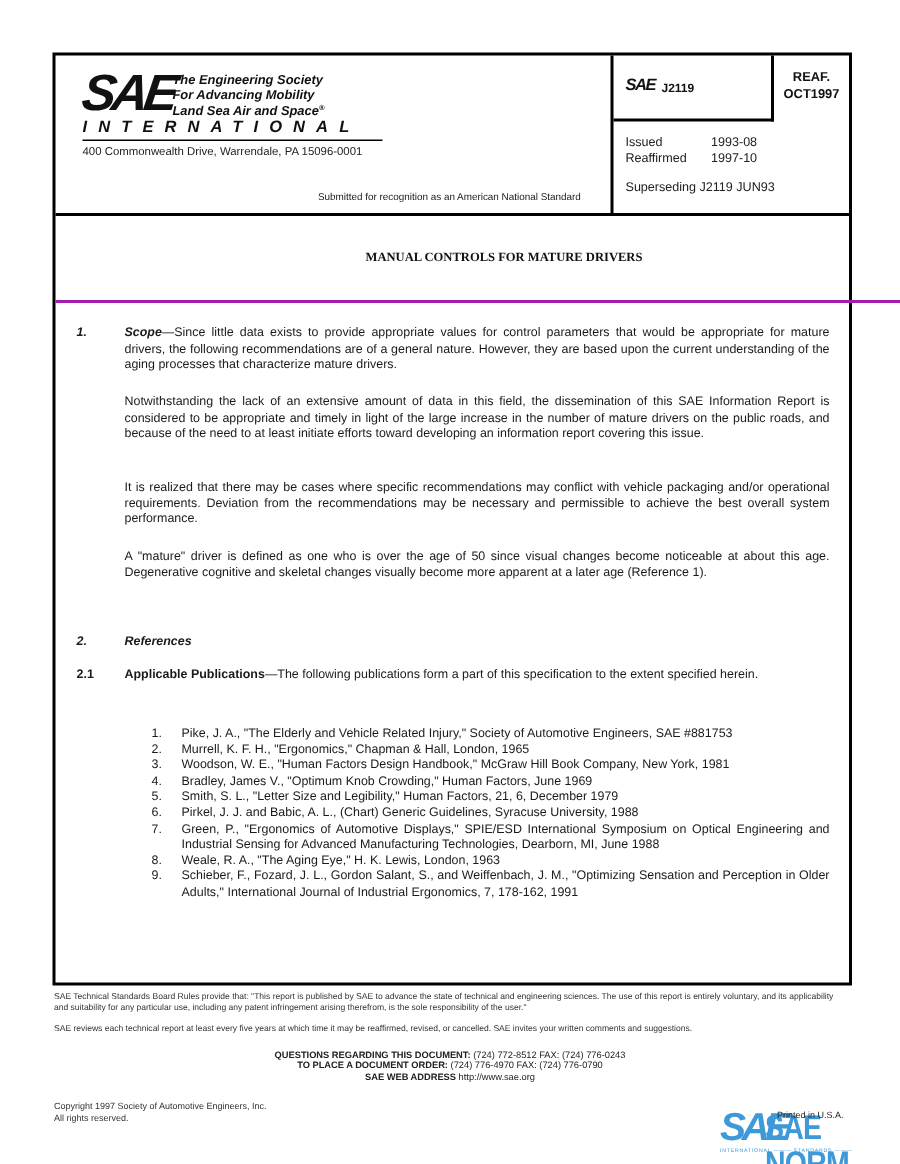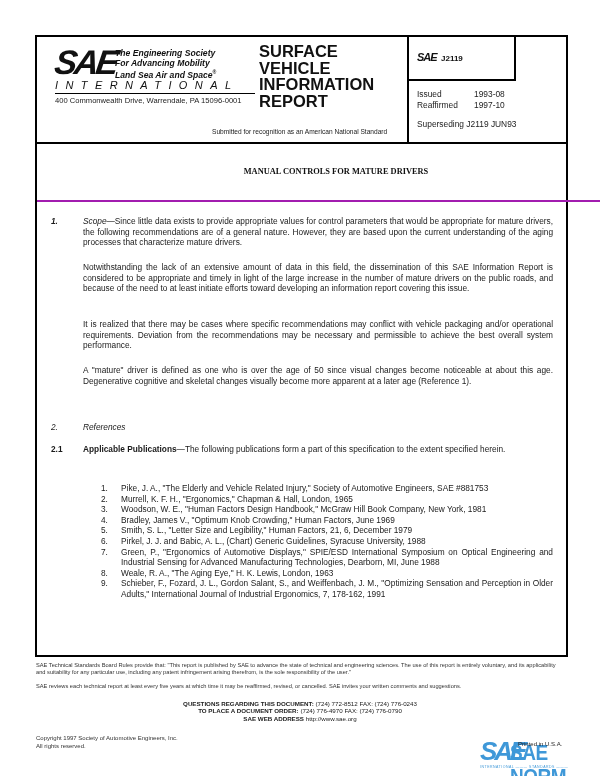--- a/index.html
+++ b/index.html
@@ -3,42 +3,42 @@
 <meta charset="utf-8">
 <style>
   html, body { margin:0; padding:0; background:#ffffff; }
   body { width:600px; height:776px; position:relative; overflow:hidden; font-family:"Liberation Sans", sans-serif; color:#111; }
   .frame { position:absolute; left:35px; top:35px; width:529px; height:618px; border:2px solid #000; box-sizing:content-box; }
   .hdr { position:absolute; left:0; top:0; width:529px; height:105px; border-bottom:2px solid #000; }
   .hdr-left { position:absolute; left:0; top:0; width:370px; height:105px; border-right:2px solid #000; }
   .logo { position:absolute; left:18px; top:10px; }
   .sae-big { position:absolute; left:0; top:0; font-family:"Liberation Sans", sans-serif; font-weight:bold; font-style:italic; font-size:34px; letter-spacing:-3px; line-height:30px; transform:skewX(-8deg); }
   .tagline { position:absolute; left:60px; top:2px; font-size:8.6px; font-style:italic; font-weight:bold; line-height:9.5px; white-space:nowrap; }
-  .intl { position:absolute; left:0; top:32px; font-size:11px; font-style:italic; font-weight:normal; letter-spacing:7.4px; white-space:nowrap; }
+  .intl { position:absolute; left:0; top:32px; font-size:11px; font-style:italic; font-weight:bold; letter-spacing:7.4px; white-space:nowrap; }
   .intl-rule { position:absolute; left:0; top:46px; width:200px; border-top:1px solid #000; }
   .address { position:absolute; left:0; top:49px; font-size:7.6px; white-space:nowrap; color:#222; }
   .doctype { position:absolute; left:222px; top:6px; font-size:16.5px; font-weight:bold; line-height:16.5px; }
   .submitted { position:absolute; left:175px; top:91px; font-size:6.6px; color:#222; white-space:nowrap; }
   .hdr-right { position:absolute; left:372px; top:0; width:157px; height:105px; }
   .docno-box { position:absolute; left:0; top:0; width:105px; height:42px; border-right:2px solid #000; border-bottom:2px solid #000; }
   .sae-small { position:absolute; left:8px; top:14px; font-size:11px; font-weight:bold; font-style:italic; letter-spacing:-1px; }
   .docno { position:absolute; left:32px; top:17px; font-size:8px; font-weight:bold; }
   .reaf-box { position:absolute; left:107px; top:0; width:50px; height:42px; text-align:center; }
   .reaf { font-size:8.6px; font-weight:bold; line-height:11px; padding-top:9px; }
   .dates { position:absolute; left:8px; top:52px; font-size:8.4px; line-height:10.5px; color:#222; }
   .dates .row span { display:inline-block; }
   .dates .lbl { width:57px; }
   .super { position:absolute; left:8px; top:82px; font-size:8.4px; color:#222; white-space:nowrap; }
   .titlebox { position:absolute; left:0; top:107px; width:598px; height:56px; border-bottom:2px solid #a21caf; text-align:center;font-family:Liberation Serif, serif; }
   .title { font-size:8.4px; font-weight:bold; line-height:56px; }
   .body { position:absolute; left:0; top:165px; width:529px; font-size:8.3px; line-height:10.6px; color:#1a1a1a; }
   .sec { position:absolute; left:0; width:529px; }
   .num { position:absolute; left:14px; font-weight:bold; }
   .txt { position:absolute; left:46px; width:470px; text-align:justify; }
-  .ital { font-style:italic; font-weight:normal; }
+  .ital { font-style:italic; font-weight:bold; }
   .bold { font-weight:bold; }
   .refs { position:absolute; left:64px; width:452px; }
   .ref { position:relative; padding-left:20px; text-align:justify; }
   .ref .rn { position:absolute; left:0; top:0; }
   .fine { position:absolute; left:36px; width:530px; font-size:5.7px; line-height:7.4px; color:#333; }
   .questions { position:absolute; left:0; width:600px; top:700px; text-align:center; font-size:6.2px; line-height:7.3px; color:#222; }
   .questions .b { font-weight:bold; }
   .copyright { position:absolute; left:36px; top:735px; font-size:6px; line-height:7.5px; color:#333; }
   .printed { position:absolute; left:518px; top:741px; font-size:6px; color:#222; z-index:2; }
   .norm-logo { position:absolute; left:480px; top:738px; width:118px; height:36px; }
@@ -56,32 +56,32 @@
         <div class="sae-big">SAE</div>
         <div class="tagline">
           <div>The Engineering Society</div>
           <div>For Advancing Mobility</div>
           <div><span>Land Sea Air and Space</span><sup style="font-size:5px">®</sup></div>
         </div>
         <div class="intl">INTERNATIONAL</div>
         <div class="intl-rule"></div>
         <div class="address">400 Commonwealth Drive, Warrendale, PA 15096-0001</div>
       </div>
-      <div class="doctype">
-        <div>SURFACE</div>
-        <div>VEHICLE</div>
-        <div>INFORMATION</div>
-        <div>REPORT</div>
-      </div>
       <div class="submitted">Submitted for recognition as an American National Standard</div>
     </div>
     <div class="hdr-right">
       <div class="docno-box">
         <span class="sae-small">SAE</span>
         <span class="docno">J2119</span>
+      </div>
+      <div class="reaf-box">
+        <div class="reaf">
+          <div>REAF.</div>
+          <div>OCT1997</div>
+        </div>
       </div>
       <div class="dates">
         <div class="row"><span class="lbl">Issued</span><span>1993-08</span></div>
         <div class="row"><span class="lbl">Reaffirmed</span><span>1997-10</span></div>
       </div>
       <div class="super">Superseding J2119 JUN93</div>
     </div>
   </div>
 
   <div class="titlebox">

